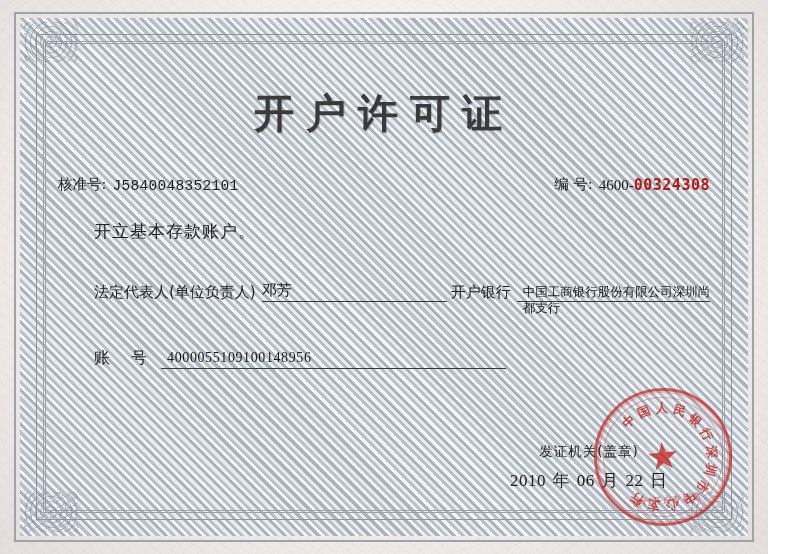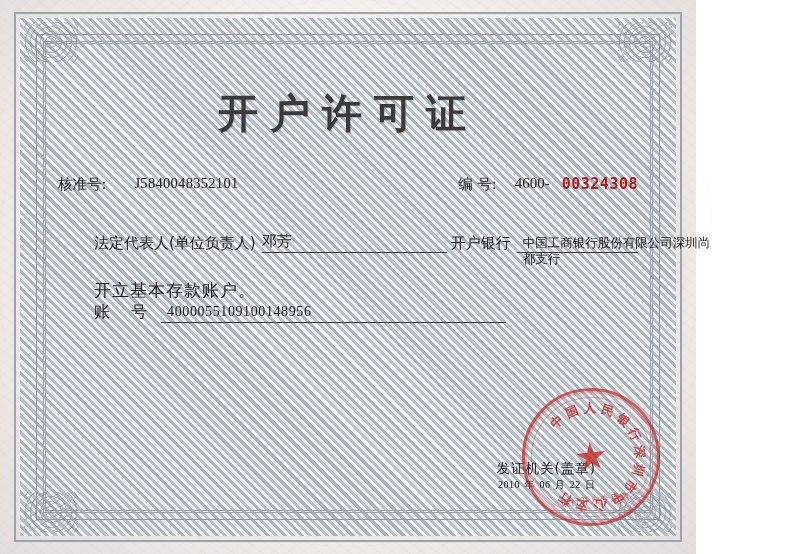--- a/index.html
+++ b/index.html
@@ -9,21 +9,21 @@
   body {
     width: 800px;
     height: 554px;
     font-family: "Liberation Serif", serif;
     background: #ffffff;
     overflow: hidden;
   }
 
   #certificate {
     position: relative;
-    width: 696px;
+    width: 768px;
     height: 554px;
     background:
       radial-gradient(ellipse at 50% 45%, #ffffff 0%, #fbf8f6 38%, #efeae6 68%, #e3dedc 100%),
       linear-gradient(135deg, #f3f0ee 0%, #e9e5e3 100%);
     box-sizing: border-box;
   }
 
   
   .bg-pattern {
     position: absolute;
@@ -120,26 +120,26 @@
     color: #222;
   }
 
   .row-approval {
     margin-top: 34px;
     justify-content: space-between;
     font-size: 14.5px;
   }
   .label { white-space: nowrap; }
   .value-plain {
-    margin-left: 16px;
-    font-family: Liberation Serif, serif;
+    margin-left: 6px;
+    font-family: Liberation Mono, monospace;
     font-size: 14.5px;
     letter-spacing: 0.3px;
   }
-  .serial-wrap { display: flex; align-items: flex-start; gap: 12px; }
+  .serial-wrap { display: flex; align-items: flex-end; }
   .serial-prefix {
     font-family: "Liberation Serif", serif;
     font-size: 15px;
     margin-left: 6px;
   }
   .serial-red {
     color: #b51a16;
     font-family: "DejaVu Sans Mono", monospace;
     font-size: 15px;
     font-weight: bold;
@@ -213,20 +213,21 @@
     left: 6px;
     top: 20px;
     font-family: "Liberation Serif", serif;
     font-size: 12.5px;
     line-height: 15px;
     white-space: nowrap;
     color: #1c1c1c;
   }
 
   .row-account {
+    margin-top: 46px;
     font-size: 16px;
     padding-left: 36px;
     align-items: flex-end;
   }
   .acct-label { letter-spacing: 8px; }
   .acct-line {
     flex: 0 0 345px;
     border-bottom: 1px solid #3a3a3a;
     margin-left: 6px;
     position: relative;
@@ -243,26 +244,26 @@
   }
 
   
   .issuer {
     position: absolute;
     right: 100px;
     bottom: 62px;
     font-family: "DejaVu Sans", sans-serif;
     font-size: 13.5px;
     color: #222;
-    text-align: right;
+    text-align: center;
   }
   .issuer-line1 { letter-spacing: 1px; }
   .issuer-date {
-    margin-top: 0;
-    font-size: 10px;
+    margin-top: 8px;
+    font-size: 17px;
     letter-spacing: 1px;
   }
   .issuer-date .num {
     font-family: "Liberation Serif", serif;
     letter-spacing: 0.5px;
   }
 
   
   .seal {
     position: absolute;
@@ -352,34 +353,34 @@
         <span class="value-plain">J5840048352101</span>
       </div>
       <div class="serial-wrap">
         <span class="label">编 号:</span>
         <span class="serial-prefix">4600-</span>
         <span class="serial-red">00324308</span>
       </div>
     </div>
 
 
+    <div class="row row-body2">
+      <span>开立基本存款账户。</span>
+    </div>
+
     <div class="row row-rep">
       <span class="label">法定代表人(单位负责人)</span>
       <span class="rep-line">
         <span class="fill-text">邓芳</span>
       </span>
       <span class="label">开户银行</span>
       <span class="bank-line">
         <span class="bank-text">中国工商银行股份有限公司深圳尚</span>
         <span class="bank-text-2">都支行</span>
       </span>
-    </div>
-
-    <div class="row row-body2">
-      <span>开立基本存款账户。</span>
     </div>
 
     <div class="row row-account">
       <span class="label acct-label">账 号</span>
       <span class="acct-line">
         <span class="acct-text">4000055109100148956</span>
       </span>
     </div>
 
   </div>

